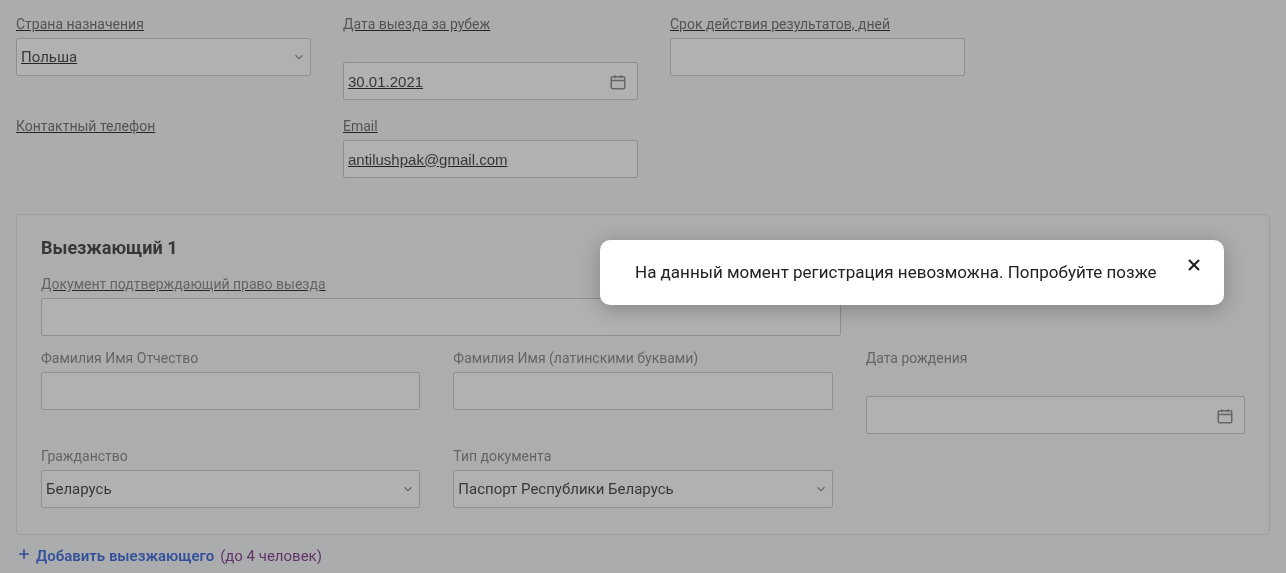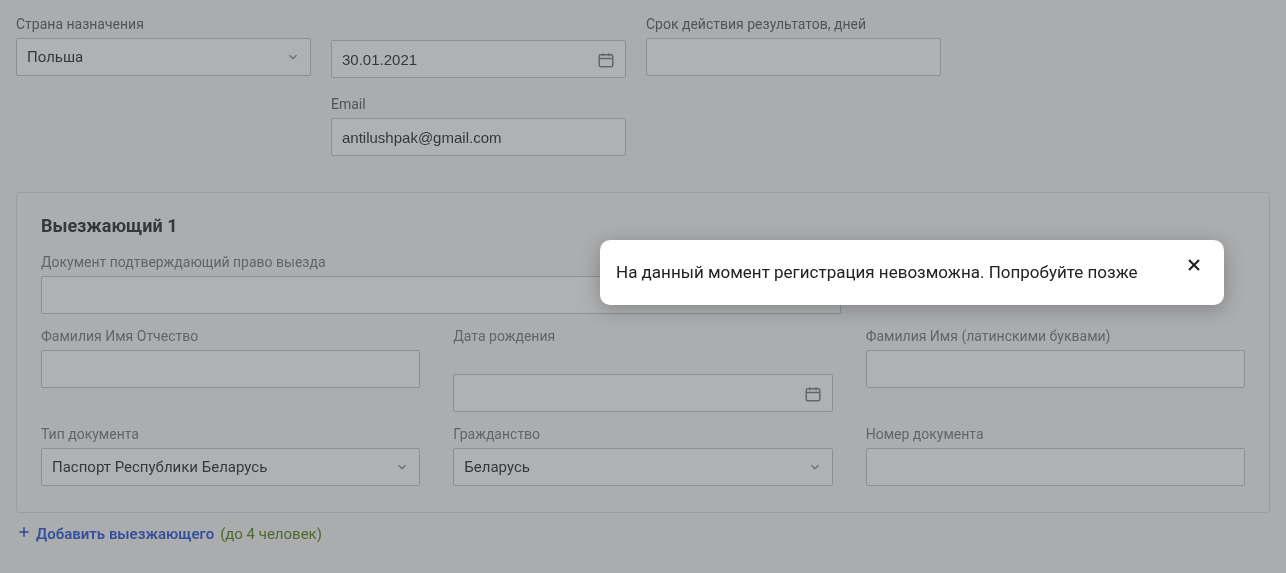--- a/index.html
+++ b/index.html
@@ -10,38 +10,39 @@
     width: 1286px;
     height: 573px;
     overflow: hidden;
   }
   .page {
     padding: 16px;
     position: relative;
   }
   .row {
     display: flex;
-    gap: 20px;
+    gap: 32px;
     margin-bottom: 18px;
+    text-decoration: underline;
   }
   .field {
     display: flex;
     flex-direction: column;
     gap: 6px;
     width: 295px;
   }
   .field-label {
     font-size: 14px;
     color: #555;
   }
   .input, .select {
     height: 38px;
     border: 1px solid #bfc3c7;
     background: #fff;
-    padding: 0 10px;
+    padding: 0 4px;
     font-size: 15px;
     color: #222;
     display: flex;
     align-items: center;
     justify-content: space-between;
     border-radius: 2px;
   }
   .input input {
     border: none;
     outline: none;
@@ -95,37 +96,37 @@
     font-size: 15px;
   }
   .add-link {
     color: #1f4fd6;
     font-weight: 600;
     display: inline-flex;
     align-items: center;
     gap: 4px;
     cursor: pointer;
   }
-  .add-limit { color: #4d7c0f; }
+  .add-limit { color: #701a75; }
 
   .overlay {
     position: absolute;
     inset: 0;
     background: rgba(80,82,84,0.45);
     z-index: 10;
   }
   .toast {
     position: absolute;
     top: 240px;
     left: 600px;
     width: 624px;
     background: #fff;
     border-radius: 10px;
     box-shadow: 0 4px 20px rgba(0,0,0,0.25);
-    padding: 20px 54px 20px 16px;
+    padding: 20px 54px 20px 35px;
     z-index: 20;
     font-size: 17px;
     line-height: 1.45;
     color: #222;
   }
   .toast-close {
     position: absolute;
     top: 14px;
     right: 16px;
     width: 28px;
@@ -149,20 +150,21 @@
         <span>Польша</span>
         <span class="chevron-down">
           <svg width="14" height="14" viewBox="0 0 24 24" fill="none" stroke="#777" stroke-width="2">
               <polyline points="6 9 12 15 18 9"></polyline>
             </svg>
         </span>
       </div>
     </div>
 
     <div class="field">
+      <label class="field-label">Дата выезда за рубеж</label>
       <div class="input date-input">
         <input type="text" value="30.01.2021" style="">
         <span class="calendar-icon">
           <svg width="18" height="18" viewBox="0 0 24 24" fill="none" stroke="#777" stroke-width="2">
               <rect x="3" y="5" width="18" height="16" rx="2"></rect>
               <line x1="3" y1="10" x2="21" y2="10"></line>
               <line x1="8" y1="3" x2="8" y2="7"></line>
               <line x1="16" y1="3" x2="16" y2="7"></line>
             </svg>
         </span>
@@ -172,20 +174,21 @@
     <div class="field">
       <label class="field-label">Срок действия результатов, дней</label>
       <div class="input">
         <input type="text" value="" style="">
       </div>
     </div>
   </div>
 
   <div class="row">
     <div class="field">
+      <label class="field-label">Контактный телефон</label>
     </div>
     <div class="field">
       <label class="field-label">Email</label>
       <div class="input">
         <input type="text" value="antilushpak@gmail.com" style="">
       </div>
     </div>
   </div>
 
   <div class="card">
@@ -196,73 +199,67 @@
         <label class="field-label">Документ подтверждающий право выезда</label>
         <div class="input">
           <input type="text" value="" style="">
         </div>
       </div>
     </div>
 
     <div class="card-grid" style="margin-bottom:14px">
       <div class="field">
         <label class="field-label">Фамилия Имя Отчество</label>
+        <div class="input">
+          <input type="text" value="" style="">
+        </div>
+      </div>
+      <div class="field">
+        <label class="field-label">Фамилия Имя (латинскими буквами)</label>
         <div class="input">
           <input type="text" value="" style="">
         </div>
       </div>
       <div class="field">
         <label class="field-label">Дата рождения</label>
         <div class="input date-input">
           <input type="text" value="" style="">
           <span class="calendar-icon">
             <svg width="18" height="18" viewBox="0 0 24 24" fill="none" stroke="#777" stroke-width="2">
                 <rect x="3" y="5" width="18" height="16" rx="2"></rect>
                 <line x1="3" y1="10" x2="21" y2="10"></line>
                 <line x1="8" y1="3" x2="8" y2="7"></line>
                 <line x1="16" y1="3" x2="16" y2="7"></line>
               </svg>
           </span>
         </div>
       </div>
-      <div class="field">
-        <label class="field-label">Фамилия Имя (латинскими буквами)</label>
-        <div class="input">
-          <input type="text" value="" style="">
-        </div>
-      </div>
     </div>
 
     <div class="card-grid">
+      <div class="field">
+        <label class="field-label">Гражданство</label>
+        <div class="select">
+          <span>Беларусь</span>
+          <span class="chevron-down">
+            <svg width="14" height="14" viewBox="0 0 24 24" fill="none" stroke="#777" stroke-width="2">
+                <polyline points="6 9 12 15 18 9"></polyline>
+              </svg>
+          </span>
+        </div>
+      </div>
       <div class="field">
         <label class="field-label">Тип документа</label>
         <div class="select">
           <span>Паспорт Республики Беларусь</span>
           <span class="chevron-down">
             <svg width="14" height="14" viewBox="0 0 24 24" fill="none" stroke="#777" stroke-width="2">
                 <polyline points="6 9 12 15 18 9"></polyline>
               </svg>
           </span>
-        </div>
-      </div>
-      <div class="field">
-        <label class="field-label">Гражданство</label>
-        <div class="select">
-          <span>Беларусь</span>
-          <span class="chevron-down">
-            <svg width="14" height="14" viewBox="0 0 24 24" fill="none" stroke="#777" stroke-width="2">
-                <polyline points="6 9 12 15 18 9"></polyline>
-              </svg>
-          </span>
-        </div>
-      </div>
-      <div class="field">
-        <label class="field-label">Номер документа</label>
-        <div class="input">
-          <input type="text" value="" style="">
         </div>
       </div>
     </div>
   </div>
 
   <div class="add-row">
     <span class="add-link">
       <span>
         <svg width="16" height="16" viewBox="0 0 24 24" fill="none" stroke="#1f4fd6" stroke-width="2.5">
             <line x1="12" y1="5" x2="12" y2="19"></line>

